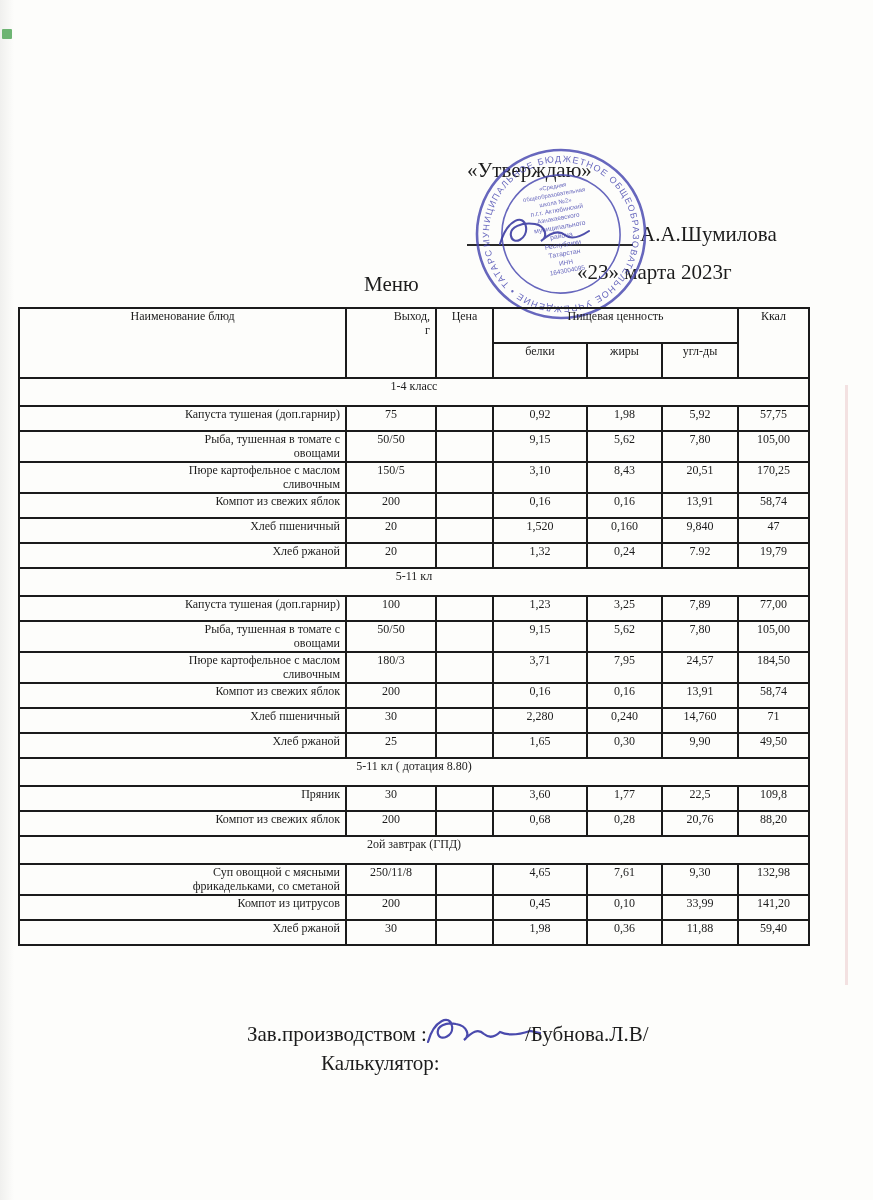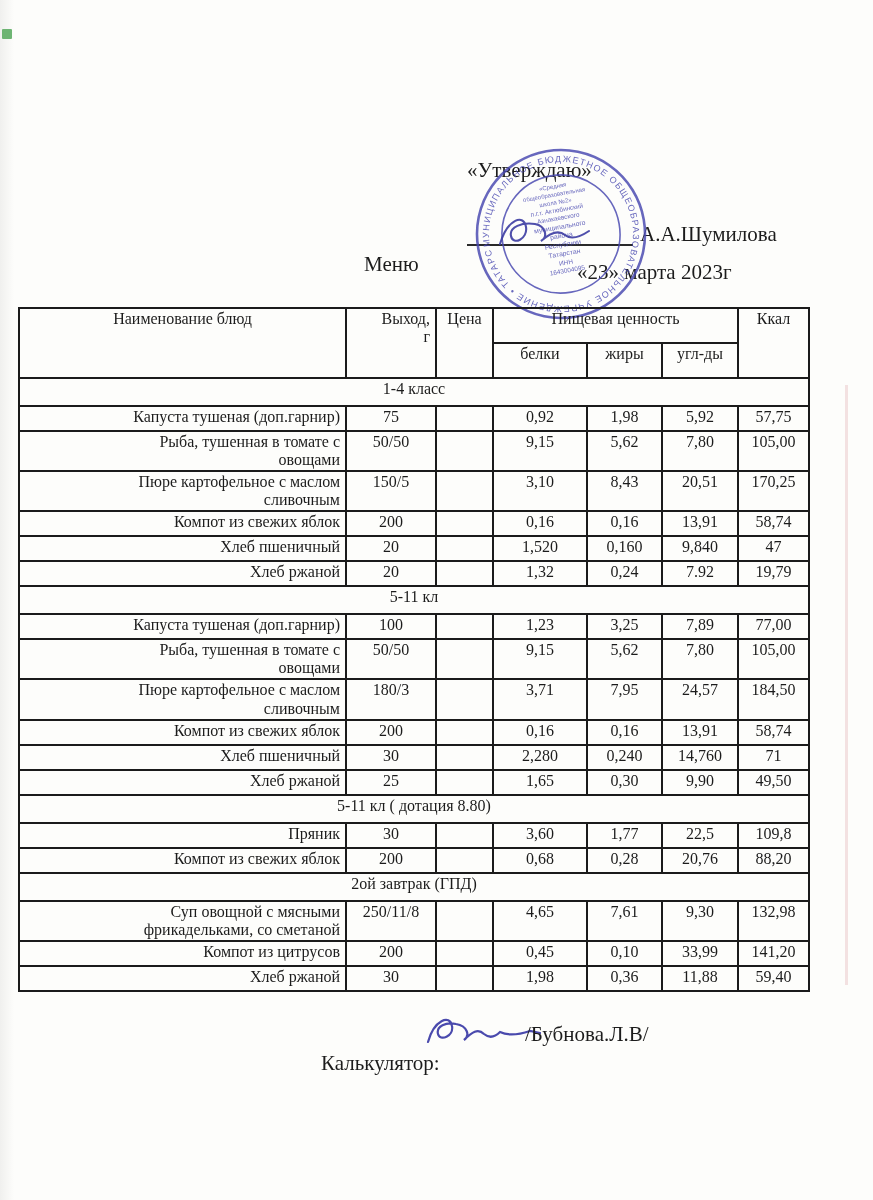--- a/index.html
+++ b/index.html
@@ -37,21 +37,21 @@
     transform:rotate(-10deg);
     opacity:.82;
     pointer-events:none;
   }
   .stamp text{font-family:"Liberation Sans", sans-serif;}
   .sig-svg{position:absolute;pointer-events:none;}
   
   table.menu{
     position:absolute;left:18px;top:307px;width:790px;
     border-collapse:collapse;table-layout:fixed;
-    font-size:16px;
+    font-size:12px;
   }
   table.menu th, table.menu td{
     border:2px solid #1b1b1b;
     padding:1px 5px;
     vertical-align:top;
     font-weight:normal;
     line-height:1.13;
   }
   table.menu thead th{text-align:center;height:31px;}
   td.name-cell{text-align:right;padding-left:7px;white-space:pre-wrap;}
@@ -69,21 +69,21 @@
 
 <div class="page">
 
   <div class="corner-mark"></div>
   <div class="scan-line-right"></div>
 
   <div class="abs hdr" style="left:467px;top:158px;">«Утверждаю»</div>
   <div class="underline-rule"></div>
   <div class="abs hdr" style="left:640px;top:222px;">А.А.Шумилова</div>
 
-  <div class="abs hdr" style="left:364px;top:252px;">Меню</div>
+  <div class="abs hdr" style="left:364px;top:272px;">Меню</div>
   <div class="abs hdr" style="left:577px;top:260px;">«23» марта  2023г</div>
 
   <svg class="stamp" viewBox="0 0 178 178">
     <defs>
       <path id="ringPath" d="M89,89 m-72,0 a72,72 0 1,1 144,0 a72,72 0 1,1 -144,0"></path>
     </defs>
     <circle cx="89" cy="89" r="84" fill="none" stroke="#4747b0" stroke-width="2.6"></circle>
     <circle cx="89" cy="89" r="59" fill="none" stroke="#4747b0" stroke-width="1.6"></circle>
     <text font-size="9" fill="#4747b0" letter-spacing="1.2">
       <textPath href="#ringPath">МУНИЦИПАЛЬНОЕ БЮДЖЕТНОЕ ОБЩЕОБРАЗОВАТЕЛЬНОЕ УЧРЕЖДЕНИЕ • ТАТАРСТАН РЕСПУБЛИКАСЫ • РЕСПУБЛИКА ТАТАРСТАН •</textPath>
@@ -301,19 +301,20 @@
           <td class="num-cell">30</td>
           <td class="num-cell"></td>
           <td class="num-cell">1,98</td>
           <td class="num-cell">0,36</td>
           <td class="num-cell">11,88</td>
           <td class="num-cell">59,40</td>
         </tr>
       </tbody>
   </table>
 
+  <div class="abs footer-line" style="left:247px;top:1022px;">Зав.производством :</div>
   <svg class="sig-svg" style="left:418px;top:1008px;" width="130" height="46" viewBox="0 0 130 46">
     <path d="M10,34 C16,12 32,6 34,18 C36,28 22,34 20,26 C18,18 28,14 38,16 C50,18 52,28 46,32 C54,24 60,20 66,26 C72,31 78,28 82,24 C90,28 100,27 112,23 L122,25" fill="none" stroke="#3b3ba6" stroke-width="2.2" stroke-linecap="round" opacity="0.92"></path>
   </svg>
   <div class="abs footer-line" style="left:525px;top:1022px;">/Бубнова.Л.В/</div>
   <div class="abs footer-line" style="left:321px;top:1051px;">Калькулятор:</div>
 
 </div>
 
 </body></html>

